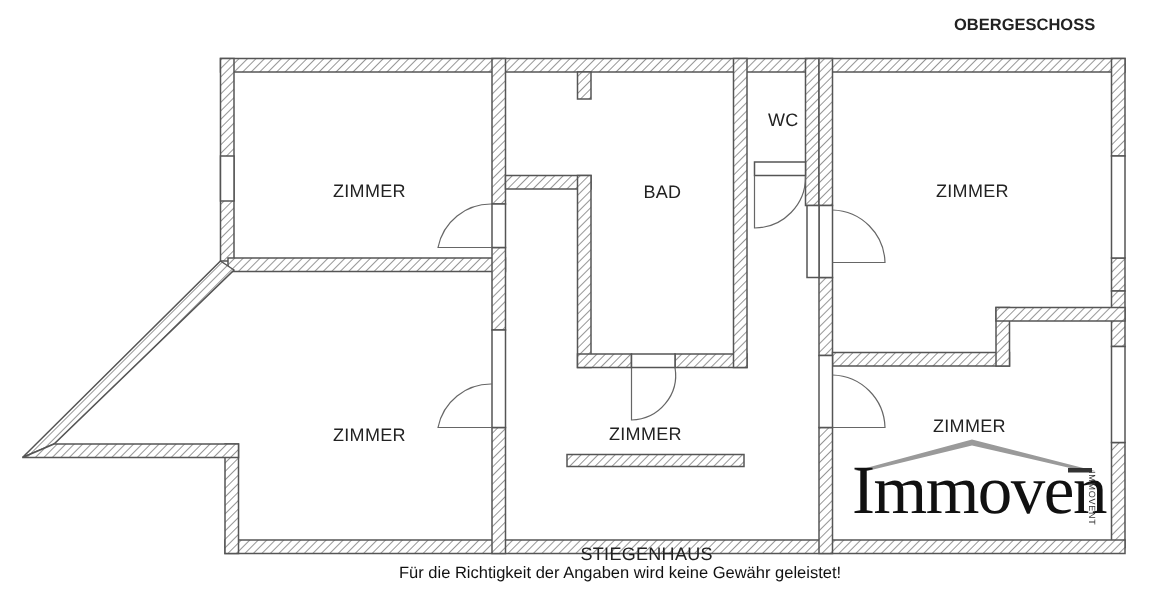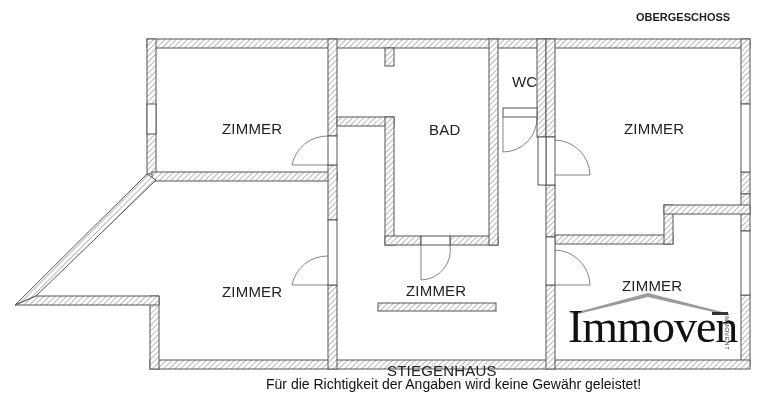--- a/index.html
+++ b/index.html
@@ -1,20 +1,20 @@
 <!DOCTYPE html>
 <html><head>
 <meta charset="utf-8">
 <style>
   html, body { margin:0; padding:0; background:#ffffff; }
   body { width:775px; height:400px; position:relative; overflow:hidden; font-family:"Liberation Sans", sans-serif; }
   .plan { position:absolute; left:0; top:0; }
-  .label { position:absolute; font-family:"Liberation Sans", sans-serif; font-size:15px; color:#222; letter-spacing:0.2px; white-space:nowrap; }
+  .label { position:absolute; font-family:"Liberation Sans", sans-serif; font-size:12px; color:#222; letter-spacing:0.2px; white-space:nowrap; }
   .title { position:absolute; font-size:11px; color:#222; white-space:nowrap; }
-  .disclaimer { position:absolute; font-size:14px; color:#111; white-space:nowrap; }
+  .disclaimer { position:absolute; font-size:11px; color:#111; white-space:nowrap; }
   .logo { position:absolute; left:562px; top:292px; width:172px; height:66px; }
   .logo-text { position:absolute; left:6px; top:10px; font-family:"Liberation Serif", serif; font-size:46px; line-height:50px; color:#111; letter-spacing:-1px; }
   .logo-small { position:absolute; right:4px; top:22px; font-size:6px; color:#333; writing-mode:vertical-rl; letter-spacing:0.5px; }
 </style>
 </head>
 <body>
 
 <svg class="plan" width="775" height="400" viewBox="0 0 775 400" xmlns="http://www.w3.org/2000/svg">
   <defs>
     <pattern id="hatch" patternUnits="userSpaceOnUse" width="4" height="4" patternTransform="rotate(45)">

